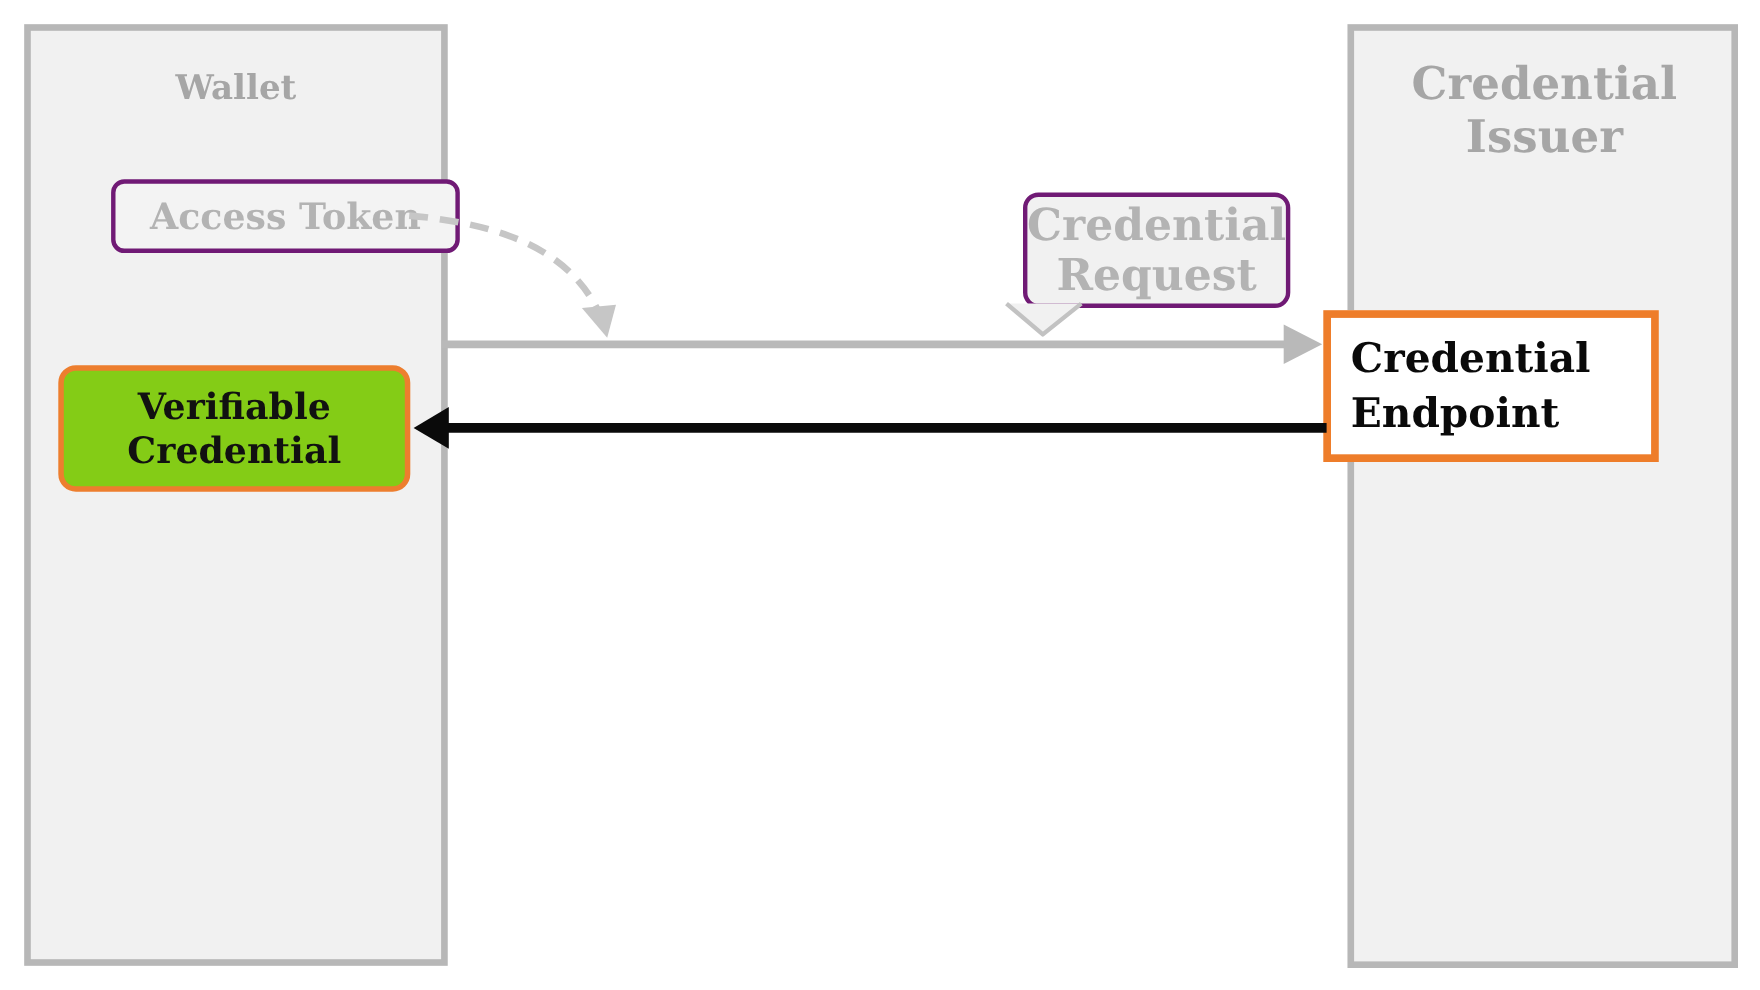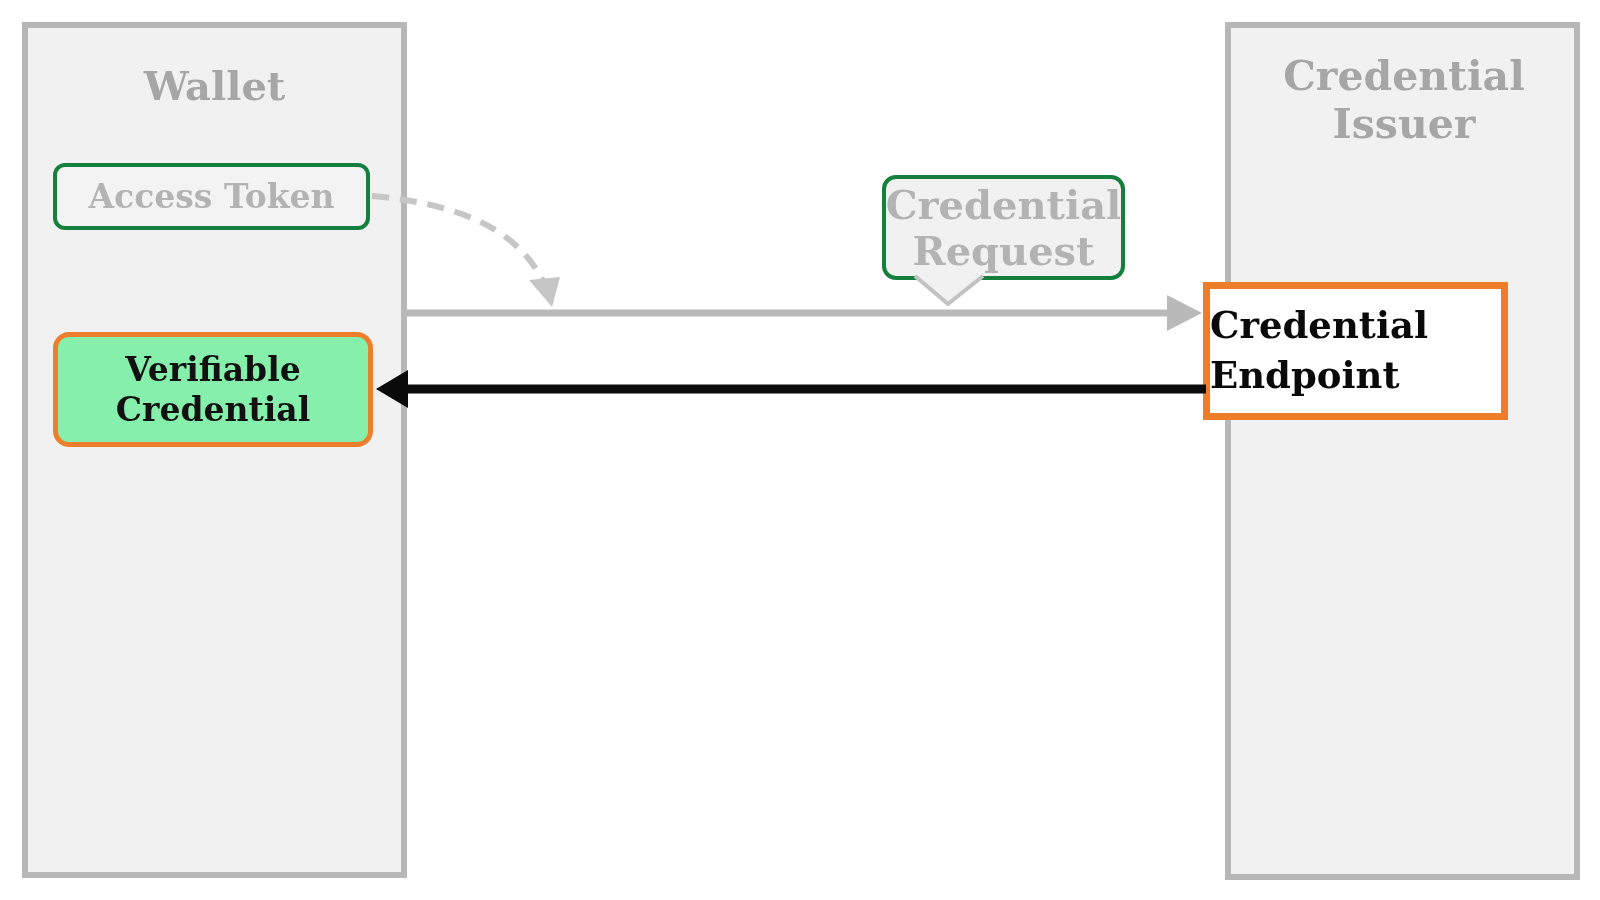--- a/index.html
+++ b/index.html
@@ -20,68 +20,70 @@
     border: 6px solid #b7b7b7;
   }
   .panel-title {
     position: absolute;
     text-align: center;
     color: #a6a6a6;
     line-height: 1.18;
   }
   #wallet-panel   { left: 22px;   top: 22px; width: 385px; height: 856px; }
   #issuer-panel   { left: 1225px; top: 22px; width: 355px; height: 858px; }
-  #wallet-title   { left: 22px;   top: 62px; width: 385px; font-size: 40px; }
+  #wallet-title   { left: 22px;   top: 62px; width: 385px; font-size: 31px; }
   #issuer-title   { left: 1225px; top: 52px; width: 358px; font-size: 41px; }
 
   
   .gray-box {
     background: #f3f3f3;
-    border: 4px solid #15803d;
+    border: 4px solid #701a75;
     border-radius: 12px;
     color: #b3b3b3;
     display: flex;
     align-items: center;
     justify-content: center;
     text-align: center;
     line-height: 1.15;
+    margin-left: 48px;
   }
   #access-token-box {
     left: 53px; top: 163px; width: 317px; height: 67px;
     font-size: 33px; white-space: nowrap;
   }
   #credential-request-bubble {
     left: 882px; top: 175px; width: 243px; height: 105px;
     background: #f1f1f1;
     border-radius: 14px;
     font-size: 40px;
   }
 
   
   #verifiable-credential-box {
     left: 53px; top: 332px; width: 320px; height: 115px;
-    background: #86efac;
+    background: #84cc16;
     border: 5px solid #ed7e2e;
     border-radius: 16px;
     color: #111111;
     display: flex;
     align-items: center;
     justify-content: flex-start;
     text-align: center;
     font-size: 33px;
     line-height: 1.2;
   }
   #credential-endpoint-box {
     left: 1203px; top: 282px; width: 305px; height: 138px;
     background: #ffffff;
     border: 7px solid #ee7d2a;
     color: #0a0a0a;
     display: flex;
     flex-direction: column;
     justify-content: center;
+    padding-left: 18px;
     font-size: 37px;
     line-height: 1.35;
   }
 
   #arrow-overlay {
     position: absolute;
     left: 0; top: 0;
     width: 1600px; height: 900px;
     pointer-events: none;
   }

